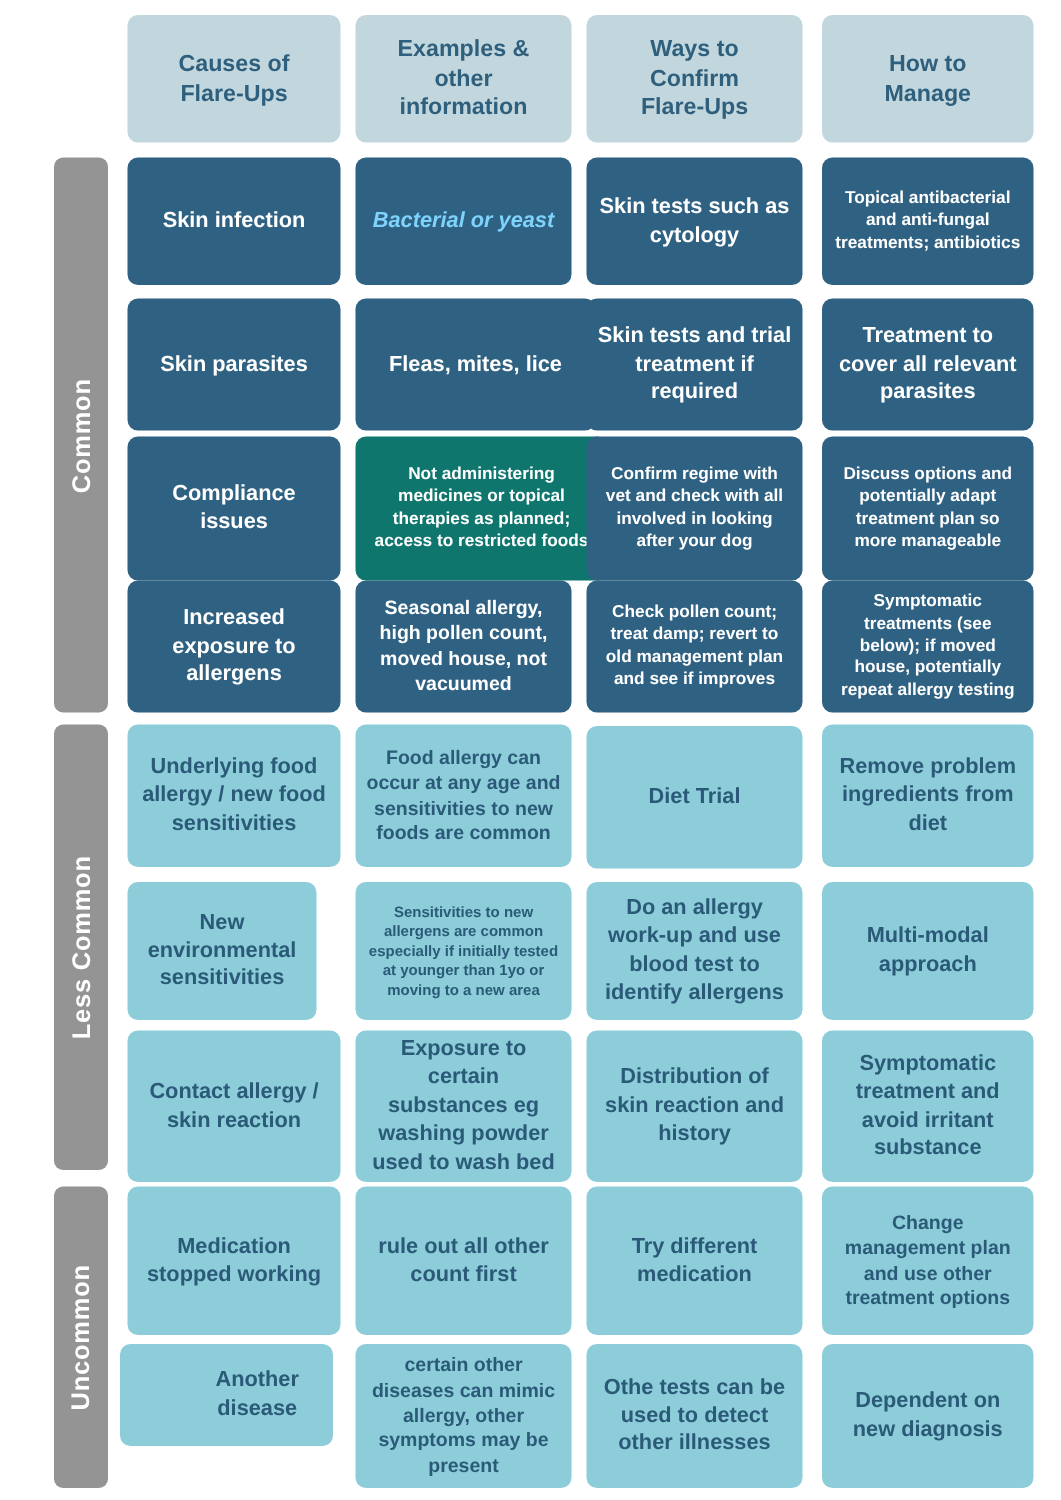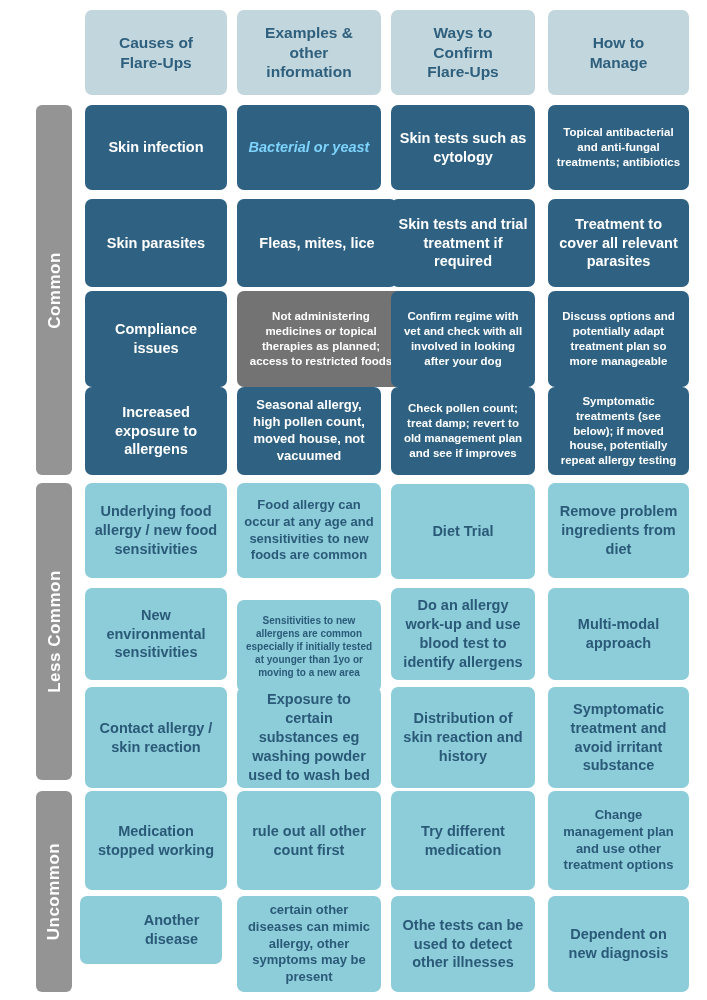--- a/index.html
+++ b/index.html
@@ -129,21 +129,21 @@
       </div>
       <div class="cell dark fs-lg" style="left: 391px; width: 144px; top: 199px; height: 88px; background: rgb(47, 97, 130); color: rgb(255, 255, 255);">
         <span class="txt">Skin tests and trial treatment if required</span>
       </div>
       <div class="cell dark fs-lg" style="left: 548px; width: 141px; top: 199px; height: 88px; background: rgb(47, 97, 130); color: rgb(255, 255, 255);">
         <span class="txt">Treatment to cover all relevant parasites</span>
       </div>
       <div class="cell dark fs-lg" style="left: 85px; width: 142px; top: 291px; height: 96px; background: rgb(47, 97, 130); color: rgb(255, 255, 255);">
         <span class="txt">Compliance issues</span>
       </div>
-      <div class="cell dark fs-sm" style="left: 237px; width: 168px; top: 291px; height: 96px; background: #737373; color: rgb(255, 255, 255); text-align: center;">
+      <div class="cell dark fs-sm" style="left: 237px; width: 168px; top: 291px; height: 96px; background: #0f766e; color: rgb(255, 255, 255); text-align: center;">
         <span class="txt">Not administering medicines or topical therapies as planned; access to restricted foods</span>
       </div>
       <div class="cell dark fs-sm" style="left: 391px; width: 144px; top: 291px; height: 96px; background: rgb(47, 97, 130); color: rgb(255, 255, 255);">
         <span class="txt">Confirm regime with vet and check with all involved in looking after your dog</span>
       </div>
       <div class="cell dark fs-sm" style="left: 548px; width: 141px; top: 291px; height: 96px; background: rgb(47, 97, 130); color: rgb(255, 255, 255);">
         <span class="txt">Discuss options and potentially adapt treatment plan so more manageable</span>
       </div>
       <div class="cell dark fs-lg" style="left: 85px; width: 142px; top: 387px; height: 88px; background: rgb(47, 97, 130); color: rgb(255, 255, 255);">
         <span class="txt">Increased exposure to allergens</span>
@@ -162,24 +162,24 @@
       </div>
       <div class="cell light fs-md" style="left: 237px; width: 144px; top: 483px; height: 95px; background: rgb(140, 205, 217); color: rgb(43, 90, 121);">
         <span class="txt">Food allergy can occur at any age and sensitivities to new foods are common</span>
       </div>
       <div class="cell light fs-lg" style="left: 391px; width: 144px; top: 484px; height: 95px; background: rgb(140, 205, 217); color: rgb(43, 90, 121);">
         <span class="txt">Diet Trial</span>
       </div>
       <div class="cell light fs-lg" style="left: 548px; width: 141px; top: 483px; height: 95px; background: rgb(140, 205, 217); color: rgb(43, 90, 121);">
         <span class="txt">Remove problem ingredients from diet</span>
       </div>
-      <div class="cell light fs-lg" style="left: 85px; width: 142px; top: 588px; height: 92px; background: rgb(140, 205, 217); color: rgb(43, 90, 121);">
+      <div class="cell light fs-lg" style="left: 85px; width: 126px; top: 588px; height: 92px; background: rgb(140, 205, 217); color: rgb(43, 90, 121);">
         <span class="txt">New environmental sensitivities</span>
       </div>
-      <div class="cell light fs-xs" style="left: 237px; width: 144px; top: 588px; height: 92px; background: rgb(140, 205, 217); color: rgb(43, 90, 121); margin-top: 12px;">
+      <div class="cell light fs-xs" style="left: 237px; width: 144px; top: 588px; height: 92px; background: rgb(140, 205, 217); color: rgb(43, 90, 121);">
         <span class="txt">Sensitivities to new allergens are common especially if initially tested at younger than 1yo or moving to a new area</span>
       </div>
       <div class="cell light fs-lg" style="left: 391px; width: 144px; top: 588px; height: 92px; background: rgb(140, 205, 217); color: rgb(43, 90, 121);">
         <span class="txt">Do an allergy work-up and use blood test to identify allergens</span>
       </div>
       <div class="cell light fs-lg" style="left: 548px; width: 141px; top: 588px; height: 92px; background: rgb(140, 205, 217); color: rgb(43, 90, 121);">
         <span class="txt">Multi-modal approach</span>
       </div>
       <div class="cell light fs-lg" style="left: 85px; width: 142px; top: 687px; height: 101px; background: rgb(140, 205, 217); color: rgb(43, 90, 121);">
         <span class="txt">Contact allergy / skin reaction</span>

